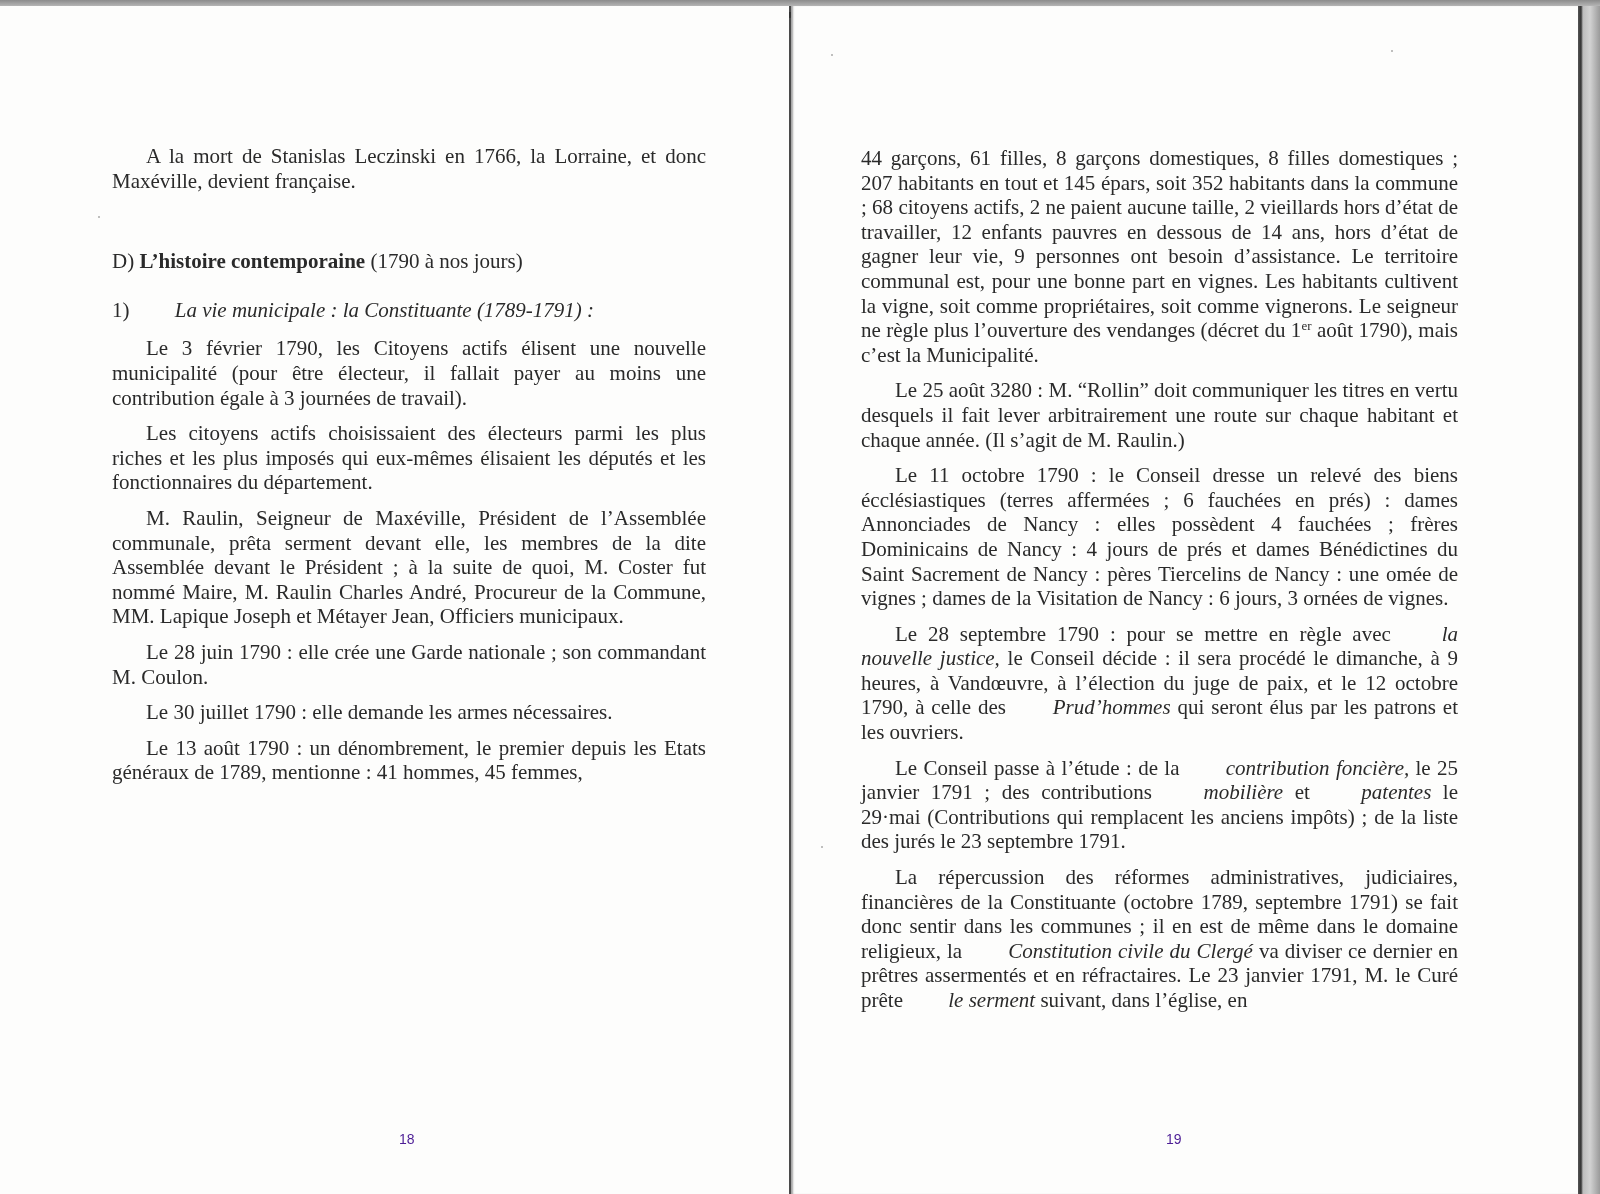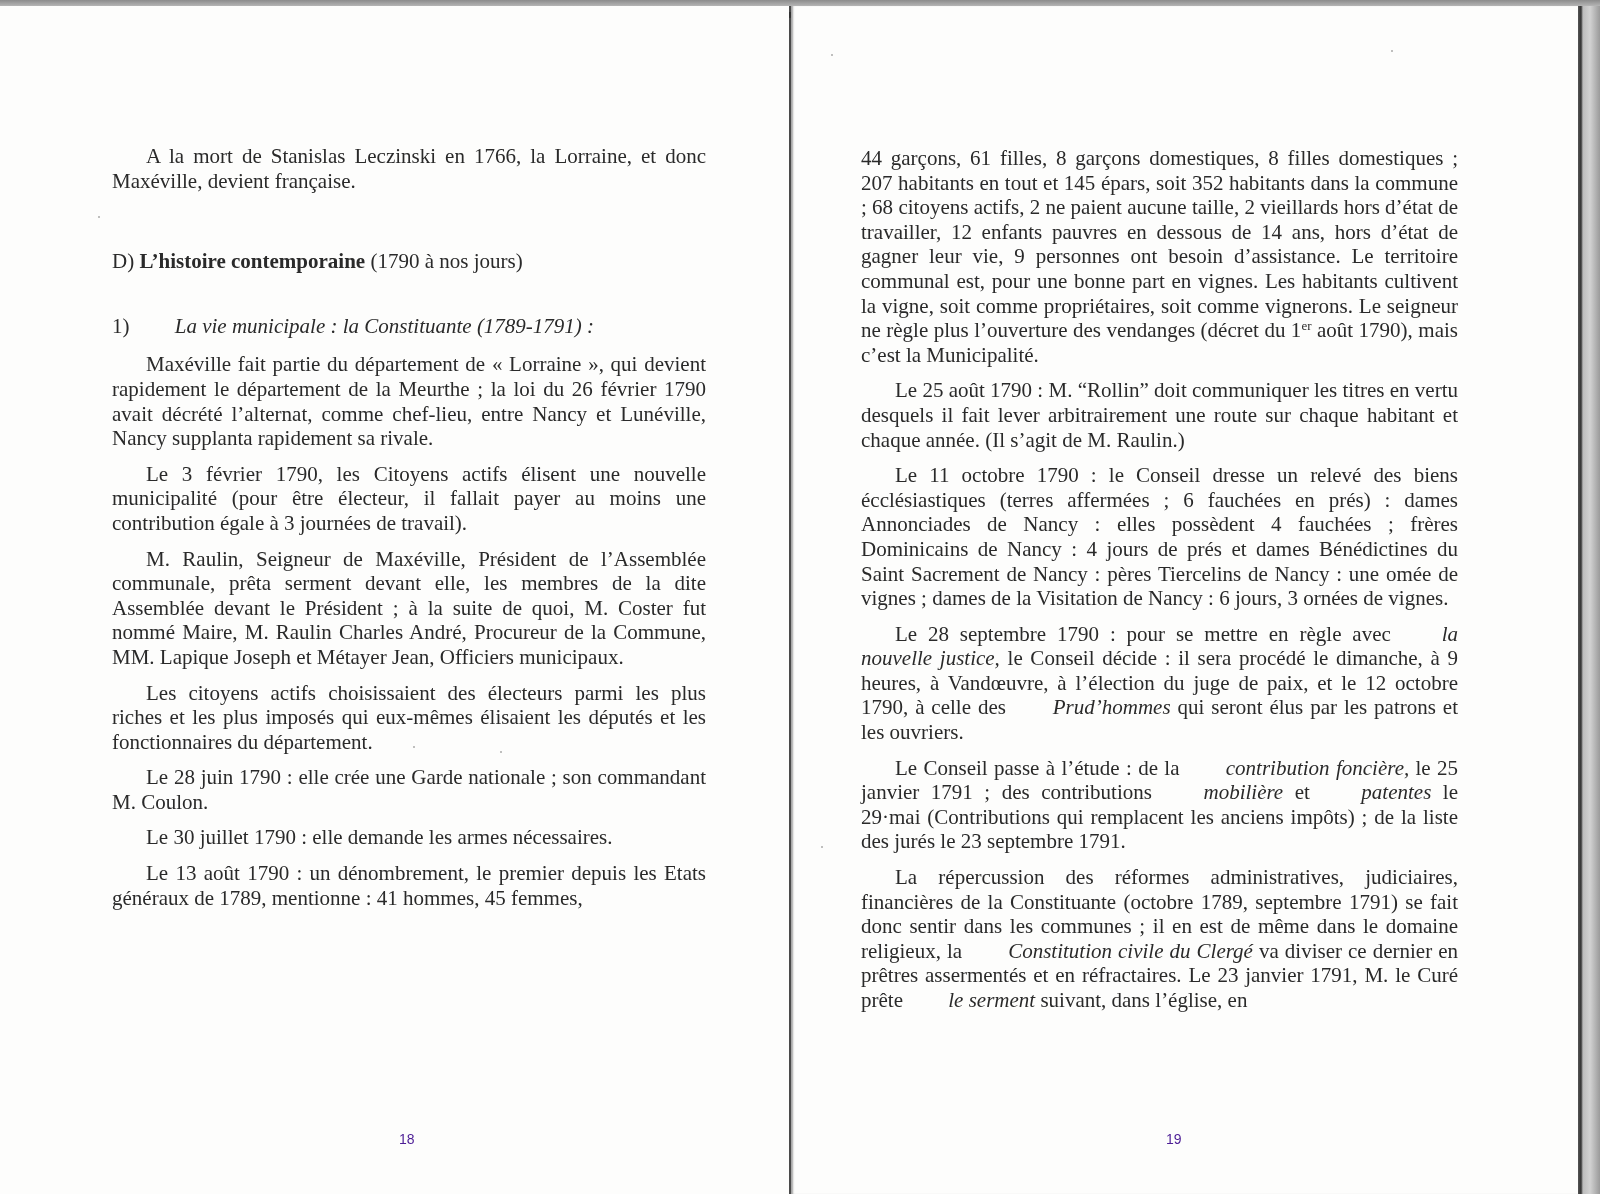--- a/index.html
+++ b/index.html
@@ -46,53 +46,52 @@
 <body>
 
 <div class="topbar"></div>
 
 <div class="spread">
 
   <div class="page left">
     <div class="text" style="top:138px;">
       <p style="margin-bottom:56px;">A la mort de Stanislas Leczinski en 1766, la Lorraine, et donc Maxéville, devient française.</p>
 
-      <p class="heading" style="margin-bottom:40px;">
+      <p class="heading" style="margin-bottom:24px;">
         <span>D)</span>
         <b>L’histoire contemporaine</b>
         <span>(1790 à nos jours)</span>
       </p>
 
       <p class="heading" style="margin-bottom:14px;">
         <span>1)</span>
         <i>La vie municipale : la Constituante (1789-1791) :</i>
       </p>
 
-      <p>Maxéville fait partie du département de « Lorraine », qui devient rapidement le département de la Meurthe ; la loi du 26 février 1790 avait décrété l’alternat, comme chef-lieu, entre Nancy et Lunéville, Nancy supplanta rapidement sa rivale.</p>
       <p>Le 3 février 1790, les Citoyens actifs élisent une nouvelle municipalité (pour être électeur, il fallait payer au moins une contribution égale à 3 journées de travail).</p>
+      <p>Les citoyens actifs choisissaient des électeurs parmi les plus riches et les plus imposés qui eux-mêmes élisaient les députés et les fonctionnaires du département.</p>
       <p>M. Raulin, Seigneur de Maxéville, Président de l’Assemblée communale, prêta serment devant elle, les membres de la dite Assemblée devant le Président ; à la suite de quoi, M. Coster fut nommé Maire, M. Raulin Charles André, Procureur de la Commune, MM. Lapique Joseph et Métayer Jean, Officiers municipaux.</p>
-      <p>Les citoyens actifs choisissaient des électeurs parmi les plus riches et les plus imposés qui eux-mêmes élisaient les députés et les fonctionnaires du département.</p>
       <p>Le 28 juin 1790 : elle crée une Garde nationale ; son commandant M. Coulon.</p>
       <p>Le 30 juillet 1790 : elle demande les armes nécessaires.</p>
       <p>Le 13 août 1790 : un dénombrement, le premier depuis les Etats généraux de 1789, mentionne : 41 hommes, 45 femmes,</p>
     </div>
     <div class="folio">18</div>
     <span class="speck" style="left:413px;top:740px;"></span>
     <span class="speck" style="left:500px;top:745px;"></span>
     <span class="speck" style="left:98px;top:210px;"></span>
   </div>
 
   <div class="gutter"></div>
   <div class="gutter-notch"></div>
 
   <div class="page right">
     <div class="text" style="top:140px;">
       <p class="noindent"><span>44 garçons, 61 filles, 8 garçons domestiques, 8 filles domestiques ; 207 habitants en tout et 145 épars, soit 352 habitants dans la commune ; 68 citoyens actifs, 2 ne paient aucune taille, 2 vieillards hors d’état de travailler, 12 enfants pauvres en dessous de 14 ans, hors d’état de gagner leur vie, 9 personnes ont besoin d’assistance. Le territoire communal est, pour une bonne part en vignes. Les habitants cultivent la vigne, soit comme propriétaires, soit comme vignerons. Le seigneur ne règle plus l’ouverture des vendanges (décret du 1</span><sup>er</sup><span> août 1790), mais c’est la Municipalité.</span></p>
 
-      <p>Le 25 août 1790 : M. “Rollin” doit communiquer les titres en vertu desquels il fait lever arbitrairement une route sur chaque habitant et chaque année. (Il s’agit de M. Raulin.)</p>
+      <p>Le 25 août 3280 : M. “Rollin” doit communiquer les titres en vertu desquels il fait lever arbitrairement une route sur chaque habitant et chaque année. (Il s’agit de M. Raulin.)</p>
       <p>Le 11 octobre 1790 : le Conseil dresse un relevé des biens écclésiastiques (terres affermées ; 6 fauchées en prés) : dames Annonciades de Nancy : elles possèdent 4 fauchées ; frères Dominicains de Nancy : 4 jours de prés et dames Bénédictines du Saint Sacrement de Nancy : pères Tiercelins de Nancy : une omée de vignes ; dames de la Visitation de Nancy : 6 jours, 3 ornées de vignes.</p>
 
       <p><span>Le 28 septembre 1790 : pour se mettre en règle avec </span><i>la nouvelle justice,</i><span> le Conseil décide : il sera procédé le dimanche, à 9 heures, à Vandœuvre, à l’élection du juge de paix, et le 12 octobre 1790, à celle des </span><i>Prud’hommes</i><span> qui seront élus par les patrons et les ouvriers.</span></p>
 
       <p><span>Le Conseil passe à l’étude : de la </span><i>contribution foncière,</i><span> le 25 janvier 1791 ; des contributions </span><i>mobilière</i><span> et </span><i>patentes</i><span> le 29·mai (Contributions qui remplacent les anciens impôts) ; de la liste des jurés le 23 septembre 1791.</span></p>
 
       <p><span>La répercussion des réformes administratives, judiciaires, financières de la Constituante (octobre 1789, septembre 1791) se fait donc sentir dans les communes ; il en est de même dans le domaine religieux, la </span><i>Constitution civile du Clergé</i><span> va diviser ce dernier en prêtres assermentés et en réfractaires. Le 23 janvier 1791, M. le Curé prête </span><i>le serment</i><span> suivant, dans l’église, en</span></p>
     </div>
     <div class="folio">19</div>
     <span class="speck" style="left:40px;top:48px;"></span>

